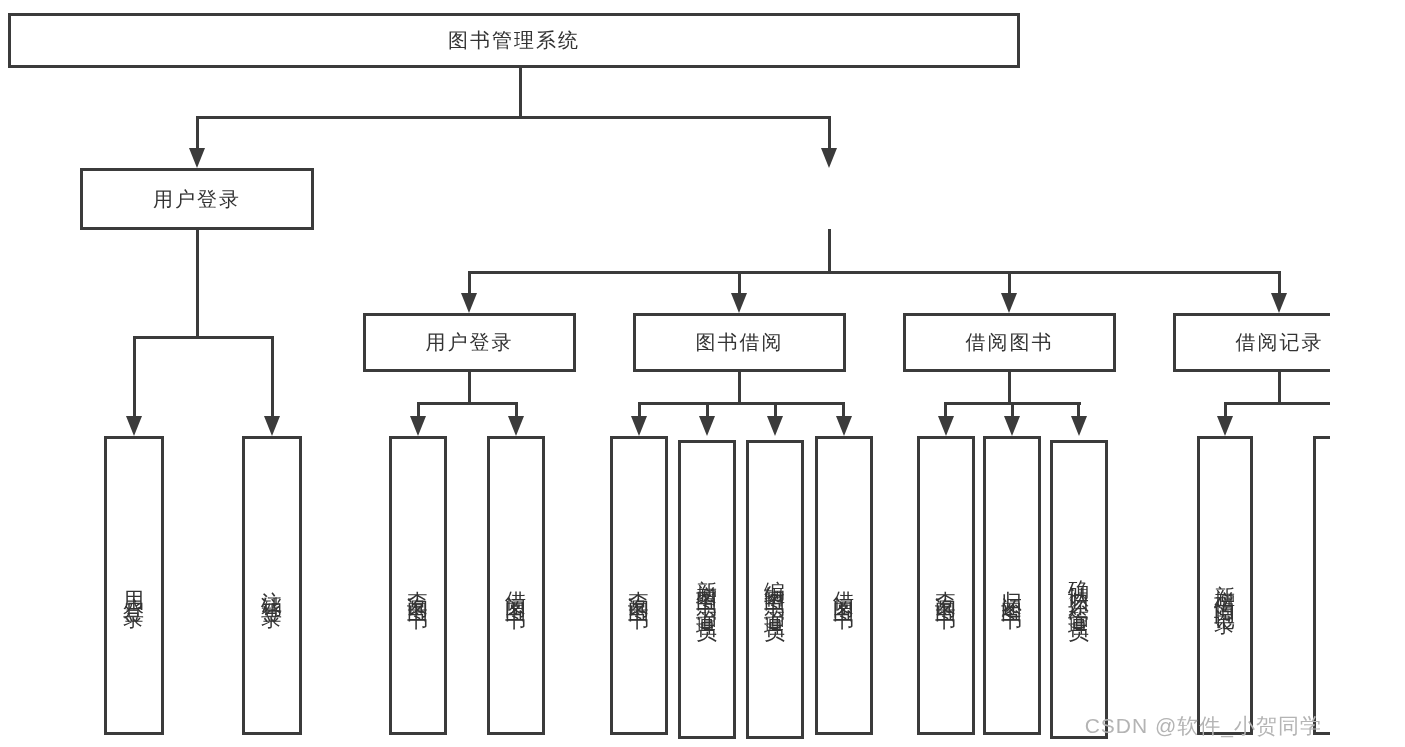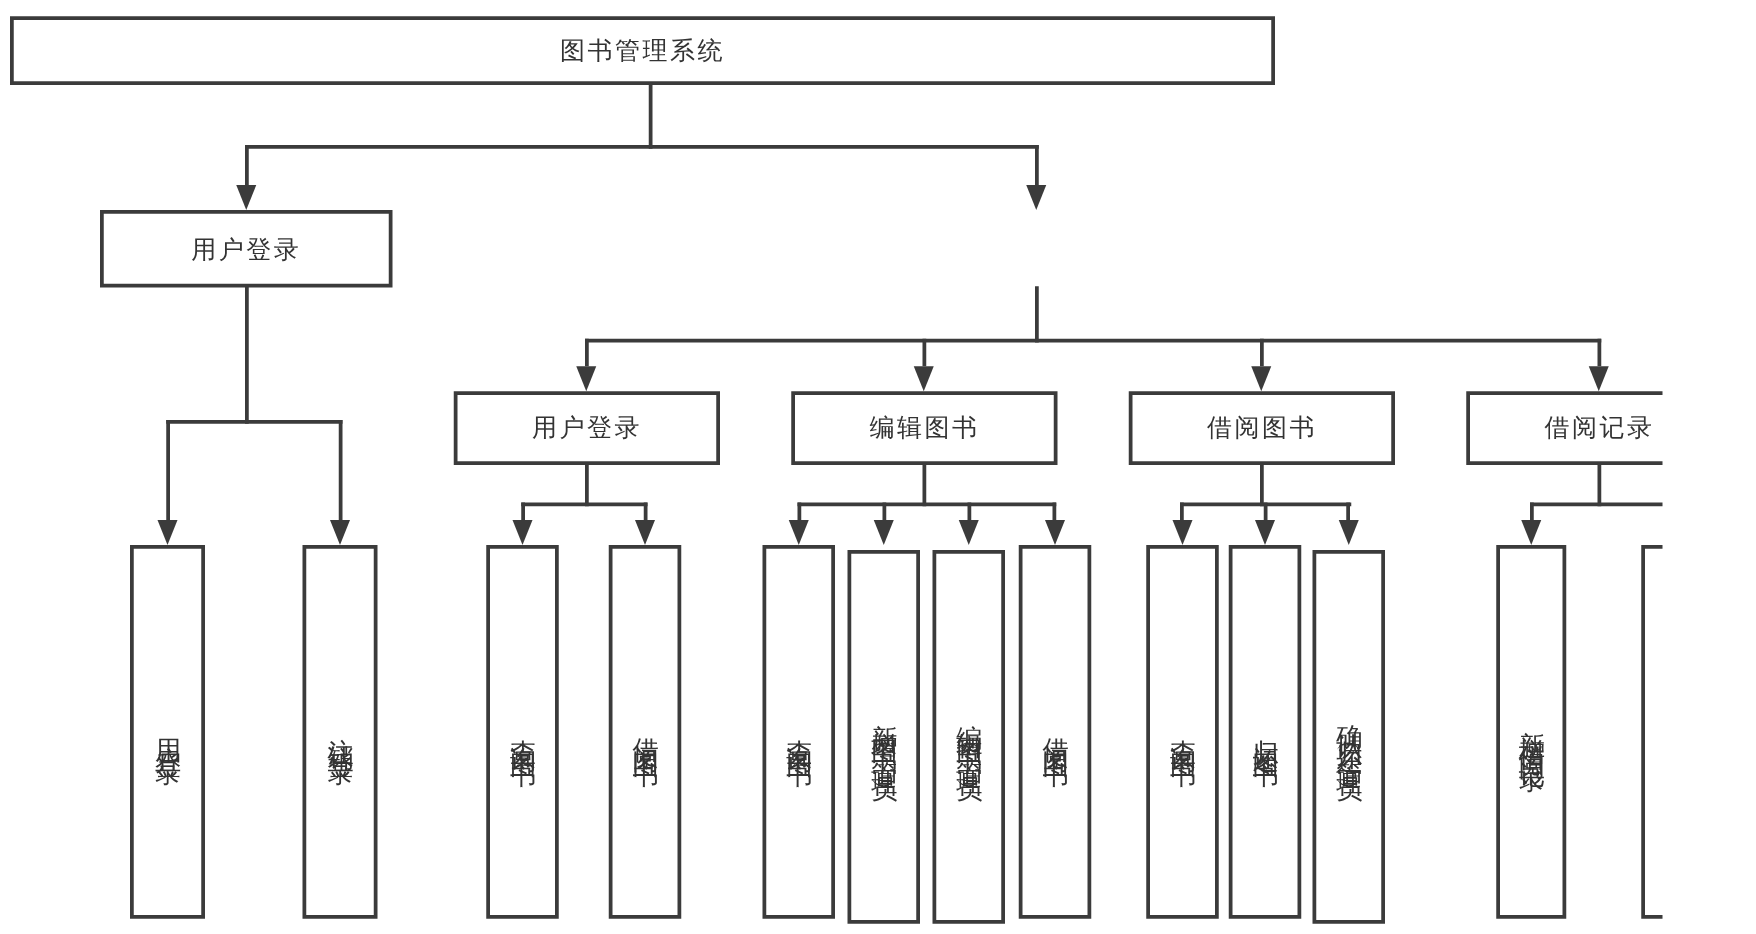--- a/index.html
+++ b/index.html
@@ -78,21 +78,21 @@
   </div>
 
   <div class="node" style="left:80px;top:168px;width:234px;height:62px">
     <span class="lbl">用户登录</span>
   </div>
 
   <div class="node" style="left:363px;top:313px;width:213px;height:59px">
     <span class="lbl">用户登录</span>
   </div>
   <div class="node" style="left:633px;top:313px;width:213px;height:59px">
-    <span class="lbl">编辑图书</span>
+    <span class="lbl">图书借阅</span>
   </div>
   <div class="node" style="left:903px;top:313px;width:213px;height:59px">
     <span class="lbl">借阅图书</span>
   </div>
   <div class="node" style="left:1173px;top:313px;width:213px;height:59px">
     <span class="lbl">借阅记录</span>
   </div>
 
   <div class="node vnode" style="left:104px;top:436px;width:60px;height:299px">
     <span class="vlbl">用户登录</span>
@@ -190,14 +190,15 @@
   <div class="cl" style="left:1077px;top:402px;width:3px;height:14px"></div>
   <div class="ah" style="left:1071px;top:416px"></div>
 
   <div class="cl" style="left:1278px;top:371px;width:3px;height:34px"></div>
   <div class="cl" style="left:1224px;top:402px;width:119px;height:3px"></div>
   <div class="cl" style="left:1224px;top:402px;width:3px;height:14px"></div>
   <div class="ah" style="left:1217px;top:416px"></div>
   <div class="cl" style="left:1340px;top:402px;width:3px;height:14px"></div>
   <div class="ah" style="left:1333px;top:416px"></div>
 
+  <div class="watermark">CSDN @软件_小贺同学</div>
 
 </div>
 
 </body></html>

